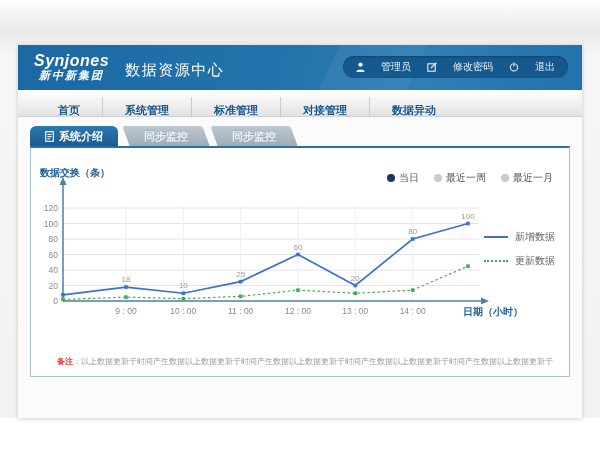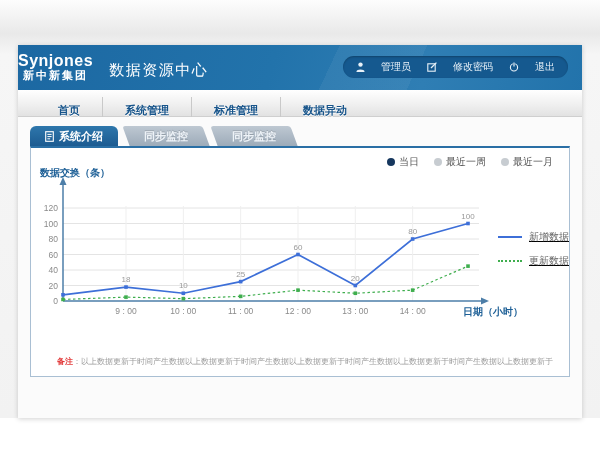--- a/index.html
+++ b/index.html
@@ -8,21 +8,21 @@
   .backdrop { position:absolute; left:0; top:0; width:600px; height:418px;
     background:linear-gradient(180deg,#fdfdfd 0%,#e9e9e9 8%,#f6f6f6 13%,#f2f2f2 100%); }
   .page { position:absolute; left:18px; top:45px; width:564px; height:373px;
     background:#fbfbfb; box-shadow:0 1px 5px rgba(0,0,0,.18); }
 
   
   .header { position:relative; height:45px; display:flex; align-items:center;
     background:linear-gradient(105deg,#1c68a2 0%,#2273ab 45%,#2f7eb4 72%,#2273ab 100%); overflow:hidden; }
   .header::after{ content:""; position:absolute; inset:0;
     background:linear-gradient(115deg,transparent 55%,rgba(255,255,255,.05) 55%,rgba(255,255,255,.05) 70%,transparent 70%); }
-  .logo { margin-left:0; text-align:center; color:#fff; line-height:1.05; z-index:1; }
+  .logo { margin-left:16px; text-align:center; color:#fff; line-height:1.05; z-index:1;font-style:italic; }
   .logo-en { font-size:16px; font-weight:bold; letter-spacing:.5px; }
   .logo-cn { font-size:11px; font-weight:bold; letter-spacing:2px; }
   .app-title { margin-left:16px; color:#fff; font-size:15px; letter-spacing:1.5px; z-index:1; padding-top:6px; }
   .user-pill { position:absolute; right:14px; top:11px; height:22px; border-radius:11px;
     background:#15598f; box-shadow:inset 0 1px 2px rgba(0,0,0,.25); display:flex; align-items:center;
     padding:0 13px; gap:16px; z-index:2; }
   .user-item { display:flex; align-items:center; gap:16px; color:#e8f1f8; font-size:10px; cursor:pointer; }
   .user-item svg { display:block; }
 
   
@@ -40,25 +40,25 @@
     background:linear-gradient(180deg,#2e77ac,#1c5b91); color:#fff; border-radius:6px 6px 0 0; }
   .tab-inactive { background:linear-gradient(180deg,#bec8d2,#9dabb9); color:#eef3f8;
     padding:0 18px; transform:skewX(20deg); border-radius:3px 3px 0 0; margin-left:8px;
     text-shadow:0 -1px 0 rgba(0,0,0,.15); }
   .tab-inactive > span { display:inline-block; transform:skewX(-20deg); }
 
   
   .panel { position:absolute; left:12px; right:12px; top:29px; bottom:7px; background:#fff;
     border:1px solid #a9bfd3; border-top:2px solid #2a6fa5; }
   .radios { position:absolute; top:7px; right:16px; display:flex; gap:15px; align-items:center; }
-  .radio { display:flex; align-items:center; gap:4px; font-size:10px; color:#555; cursor:pointer; }
+  .radio { display:flex; align-items:center; gap:4px; font-size:10px; color:#555; cursor:pointer;margin-top:16px; }
   .dot { width:8px; height:8px; border-radius:50%; background:#c7ccd1; }
   .dot.on { background:#16375e; }
   .chart-svg { position:absolute; left:8px; top:20px; }
-  .legend { position:absolute; right:0; top:82px;text-decoration:underline; }
+  .legend { position:absolute; right:14px; top:82px; }
   .legend-row { display:flex; align-items:center; gap:7px; margin-bottom:10px; font-size:10px; color:#666; }
   .swatch { width:24px; height:0; }
   .swatch.solid { border-top:2px solid #3d6fd8; }
   .swatch.dotted { border-top:2px dotted #3fae4e; }
   .note { position:absolute; left:26px; right:10px; top:208px; font-size:8px; color:#9a9a9a; white-space:nowrap; overflow:hidden; }
   .note-label { color:#e23a3a; font-weight:bold; }
 </style>
 </head>
 <body>
 
@@ -97,20 +97,21 @@
           </svg>
           <span>退出</span>
         </div>
       </div>
     </div>
 
     <div class="nav">
       <div class="nav-item">首页</div>
       <div class="nav-item">系统管理</div>
       <div class="nav-item">标准管理</div>
+      <div class="nav-item">对接管理</div>
       <div class="nav-item">数据异动</div>
     </div>
 
     <div class="content">
 
       <div class="tabrow">
         <div class="tab tab-active">
           <svg width="9" height="11" viewBox="0 0 9 11">
             <rect x="0.7" y="0.7" width="7.6" height="9.6" fill="none" stroke="#fff" stroke-width="1.1"></rect>
             <line x1="2.4" y1="3.4" x2="6.6" y2="3.4" stroke="#fff" stroke-width="1"></line>

